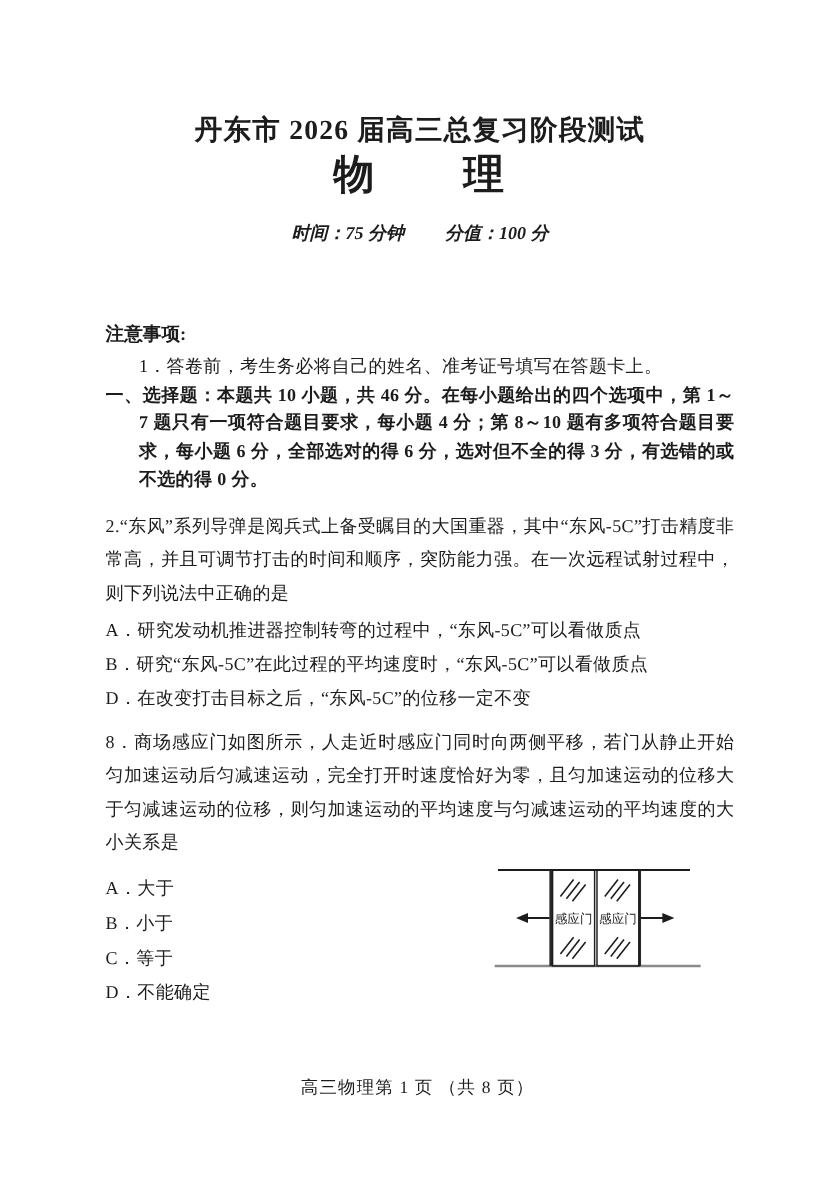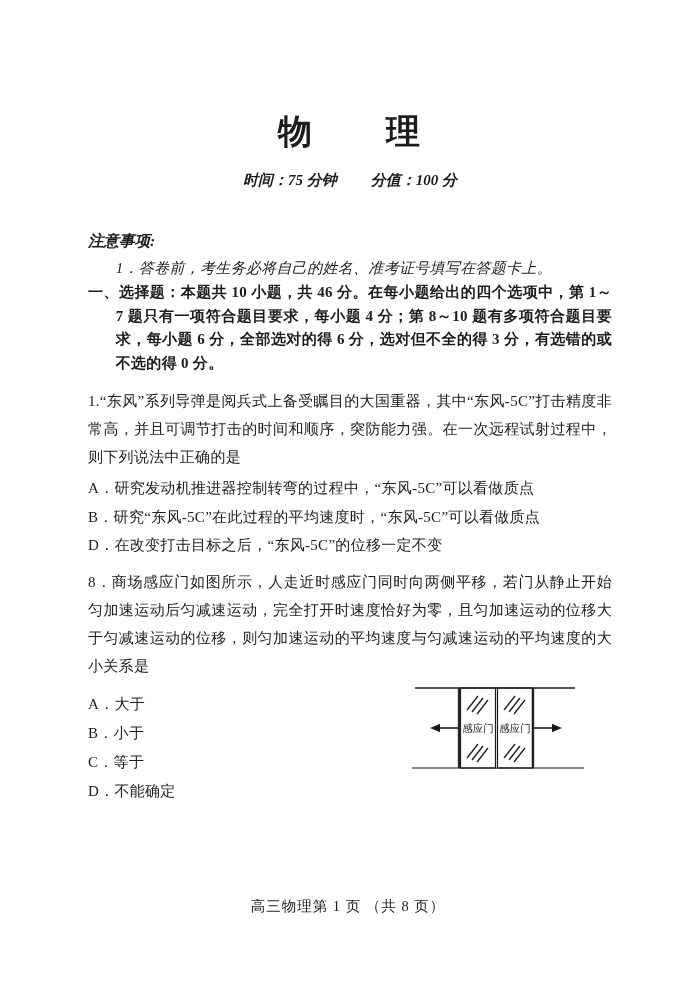--- a/index.html
+++ b/index.html
@@ -23,33 +23,32 @@
     text-align: center;
     font-size: 23px;
     font-weight: bold;
     letter-spacing: 1px;
     line-height: 1.2;
   }
   .subject {
     text-align: center;
     font-size: 34px;
     font-weight: bold;
-    margin-top: 14px;
     letter-spacing: 2px;
   }
   .meta {
     text-align: center;
     font-size: 15px;
     font-weight: bold;
     margin-top: 16px;
     font-style: italic;
   }
   .meta .gap { display: inline-block; width: 34px; }
   
-  .notice { margin-top: 40px; font-style: italic; }
+  .notice { margin-top: 64px; }
   .notice-heading {
     font-size: 15.5px;
     font-weight: bold;
     line-height: 22px;
   }
   .notice-item {
     font-size: 15px;
     line-height: 25px;
     text-indent: 1.85em;
     text-align: justify;
@@ -103,32 +102,33 @@
     text-align: center;
     font-size: 14.5px;
     letter-spacing: 1px;
   }
 </style>
 </head>
 <body>
 
 <div class="page">
 
+  <h1 class="title">丹东市 2026 届高三总复习阶段测试</h1>
   <h2 class="subject">物　　理</h2>
   <p class="meta"><span>时间：75 分钟</span><span class="gap"></span><span>分值：100 分</span></p>
 
   <div class="notice">
     <div class="notice-heading">注意事项:</div>
     <p class="notice-item">1．答卷前，考生务必将自己的姓名、准考证号填写在答题卡上。</p>
   </div>
 
   <p class="section-heading">一、选择题：本题共 10 小题，共 46 分。在每小题给出的四个选项中，第 1～7 题只有一项符合题目要求，每小题 4 分；第 8～10 题有多项符合题目要求，每小题 6 分，全部选对的得 6 分，选对但不全的得 3 分，有选错的或不选的得 0 分。</p>
 
   <div>
-    <p class="q-stem q1-stem">1.“东风”系列导弹是阅兵式上备受瞩目的大国重器，其中“东风-5C”打击精度非常高，并且可调节打击的时间和顺序，突防能力强。在一次远程试射过程中，则下列说法中正确的是</p>
+    <p class="q-stem q1-stem">2.“东风”系列导弹是阅兵式上备受瞩目的大国重器，其中“东风-5C”打击精度非常高，并且可调节打击的时间和顺序，突防能力强。在一次远程试射过程中，则下列说法中正确的是</p>
     <ul class="options q1-options">
       <li>A．研究发动机推进器控制转弯的过程中，“东风-5C”可以看做质点</li>
       <li>B．研究“东风-5C”在此过程的平均速度时，“东风-5C”可以看做质点</li>
       <li>D．在改变打击目标之后，“东风-5C”的位移一定不变</li>
     </ul>
   </div>
 
   <div>
     <p class="q-stem q2-stem">8．商场感应门如图所示，人走近时感应门同时向两侧平移，若门从静止开始匀加速运动后匀减速运动，完全打开时速度恰好为零，且匀加速运动的位移大于匀减速运动的位移，则匀加速运动的平均速度与匀减速运动的平均速度的大小关系是</p>
     <div class="q2-block">

